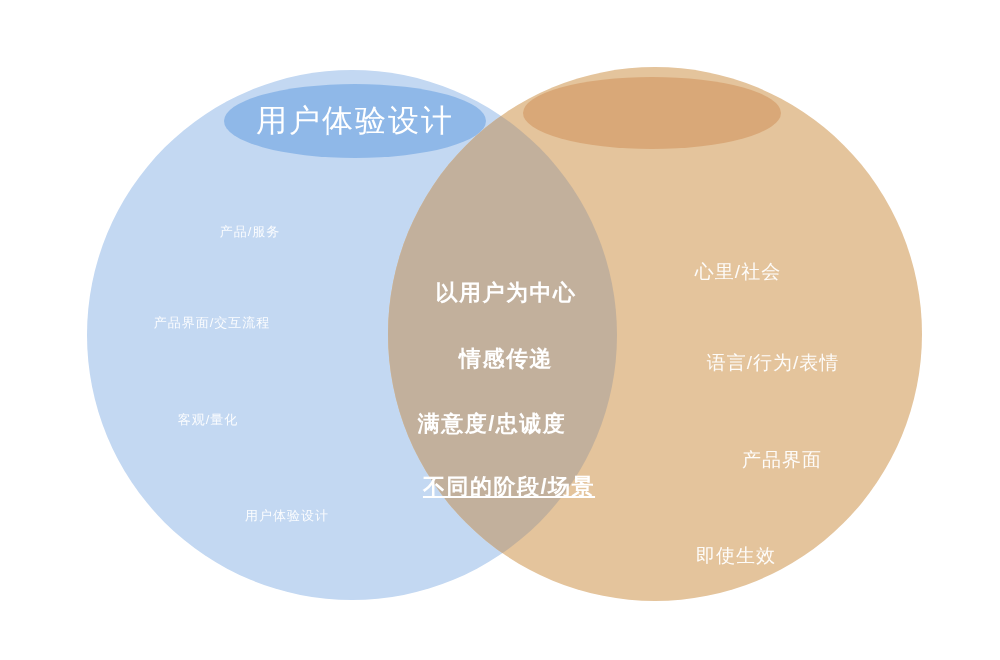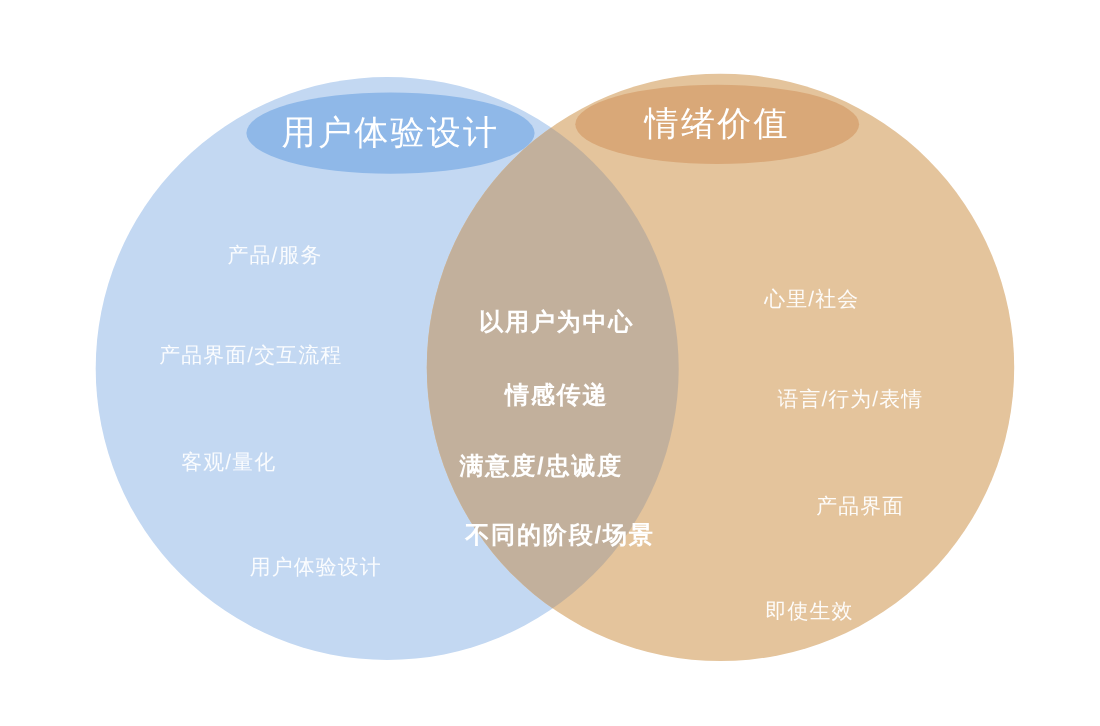--- a/index.html
+++ b/index.html
@@ -46,21 +46,21 @@
   }
   .item {
     position: absolute;
     transform: translate(-50%, -50%);
     color: #ffffff;
     white-space: nowrap;
     text-align: center;
     font-weight: 400;
   }
   .item-left {
-    font-size: 19px;
+    font-size: 13px;
     letter-spacing: 1px;
     opacity: 0.93;
   }
   .item-right {
     font-size: 19px;
     letter-spacing: 1px;
     opacity: 0.95;
     margin-top: 40px;
   }
   .item-center {
@@ -96,33 +96,32 @@
 
     <ellipse id="ellipse-left-title" cx="355" cy="121" rx="131" ry="37" fill="#8fb8e8"></ellipse>
 
     <ellipse id="ellipse-right-title" cx="652" cy="113" rx="129" ry="36" fill="#d9a878"></ellipse>
   </svg>
 
   <div class="label-layer">
 
     <div class="venn-title" id="left-title" style="left:355px; top:121px;">用户体验设计</div>
 
-    <div class="venn-title" id="right-title" style="left:652px; top:113px;">情绪价值</div>
 
     <div id="left-items">
         <div class="item item-left" style="left: 250px; top: 232px;">产品/服务</div>
-        <div class="item item-left" style="left: 212px; top: 323px; margin-left: 16px;">产品界面/交互流程</div>
+        <div class="item item-left" style="left: 212px; top: 323px;">产品界面/交互流程</div>
         <div class="item item-left" style="left: 208px; top: 420px;">客观/量化</div>
         <div class="item item-left" style="left: 287px; top: 516px;">用户体验设计</div>
       </div>
     <div id="center-items">
         <div class="item item-center" style="left: 506px; top: 247px;">以用户为中心</div>
         <div class="item item-center" style="left: 506px; top: 313px;">情感传递</div>
         <div class="item item-center" style="left: 492px; top: 378px;">满意度/忠诚度</div>
-        <div class="item item-center" style="left: 509px; top: 441px;">不同的阶段/场景</div>
+        <div class="item item-center" style="left: 509px; top: 441px; text-decoration: underline;">不同的阶段/场景</div>
       </div>
     <div id="right-items">
         <div class="item item-right" style="left: 738px; top: 232px;">心里/社会</div>
         <div class="item item-right" style="left: 773px; top: 323px;">语言/行为/表情</div>
         <div class="item item-right" style="left: 782px; top: 420px;">产品界面</div>
         <div class="item item-right" style="left: 736px; top: 516px; text-align: center;">即使生效</div>
       </div>
 
   </div>
 </div>

